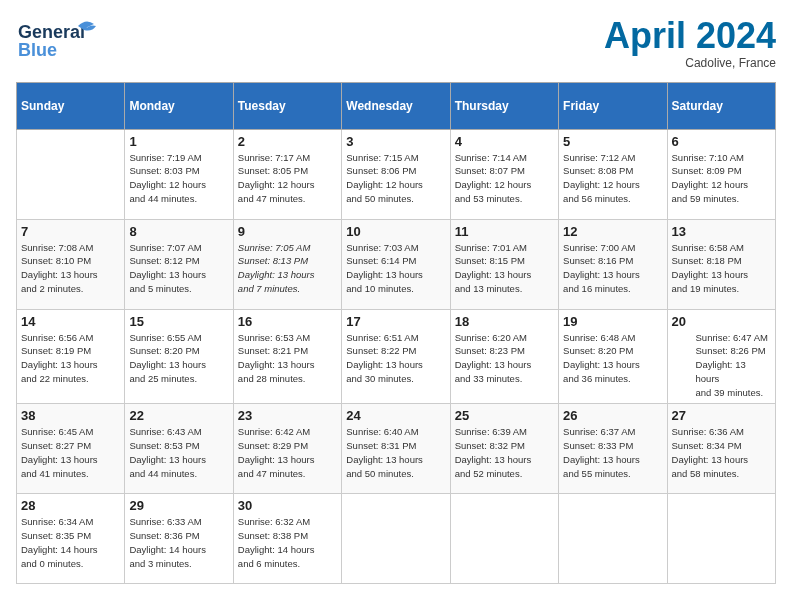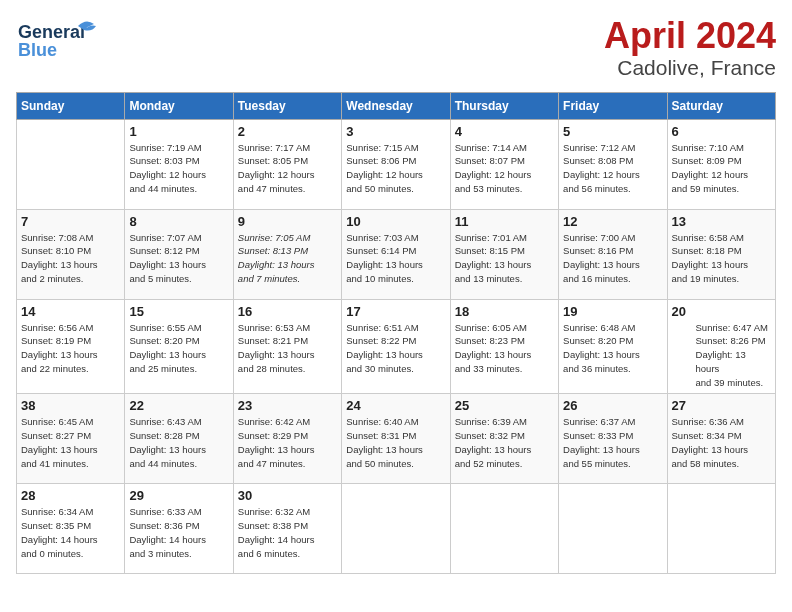--- a/index.html
+++ b/index.html
@@ -20,36 +20,36 @@
       display: flex;
       flex-direction: column;
       align-items: flex-start;
     }
     .title-block {
       text-align: right;
     }
     .month-title {
       font-size: 36px;
       font-weight: bold;
-      color: #b91c1c;
+      color: #0369a1;
       line-height: 1.1;
     }
     .location-title {
-      font-size: 21px;
+      font-size: 12px;
       color: #444;
     }
     table {
       width: 100%;
       border-collapse: collapse;
       font-size: 10.5px;
     }
     thead tr th {
       background-color: #2a6ebb;
       color: #fff;
-      padding: 6px 4px;
+      padding: 16px 4px;
       text-align: left;
       font-size: 12px;
       font-weight: bold;
       border: 1px solid #aaa;
     }
     tbody tr td {
       border: 1px solid #ccc;
       vertical-align: top;
       padding: 4px 4px;
       min-height: 80px;
@@ -226,21 +226,21 @@
         </td>
         <td>
           <div class="day-num">17</div>
           <div class="day-info" style="white-space: pre-line;">Sunrise: 6:51 AM
 Sunset: 8:22 PM
 Daylight: 13 hours
 and 30 minutes.</div>
         </td>
         <td>
           <div class="day-num">18</div>
-          <div class="day-info" style="white-space: pre-line;">Sunrise: 6:05 AM
+          <div class="day-info" style="white-space: pre-line;">Sunrise: 6:20 AM
 Sunset: 8:23 PM
 Daylight: 13 hours
 and 33 minutes.</div>
         </td>
         <td>
           <div class="day-num">19</div>
           <div class="day-info" style="white-space: pre-line;">Sunrise: 6:48 AM
 Sunset: 8:20 PM
 Daylight: 13 hours
 and 36 minutes.</div>
@@ -257,21 +257,21 @@
         <td>
           <div class="day-num">38</div>
           <div class="day-info" style="white-space: pre-line;">Sunrise: 6:45 AM
 Sunset: 8:27 PM
 Daylight: 13 hours
 and 41 minutes.</div>
         </td>
         <td>
           <div class="day-num">22</div>
           <div class="day-info" style="white-space: pre-line;">Sunrise: 6:43 AM
-Sunset: 8:28 PM
+Sunset: 8:53 PM
 Daylight: 13 hours
 and 44 minutes.</div>
         </td>
         <td>
           <div class="day-num">23</div>
           <div class="day-info" style="white-space: pre-line;">Sunrise: 6:42 AM
 Sunset: 8:29 PM
 Daylight: 13 hours
 and 47 minutes.</div>
         </td>

